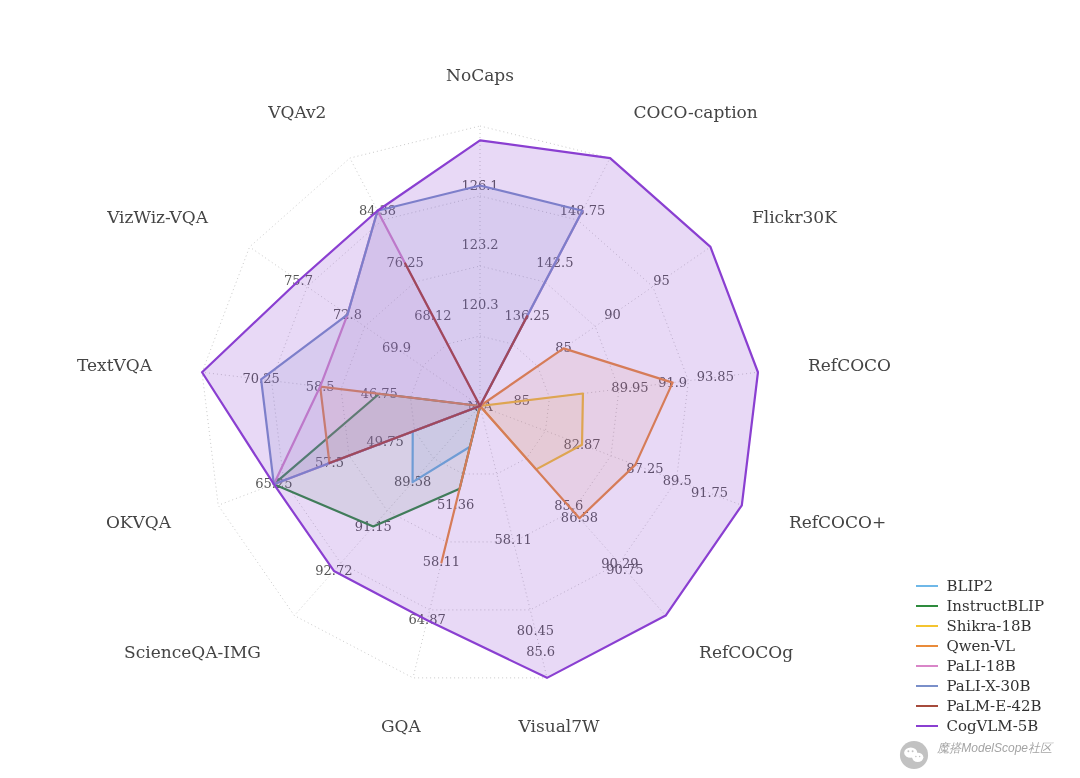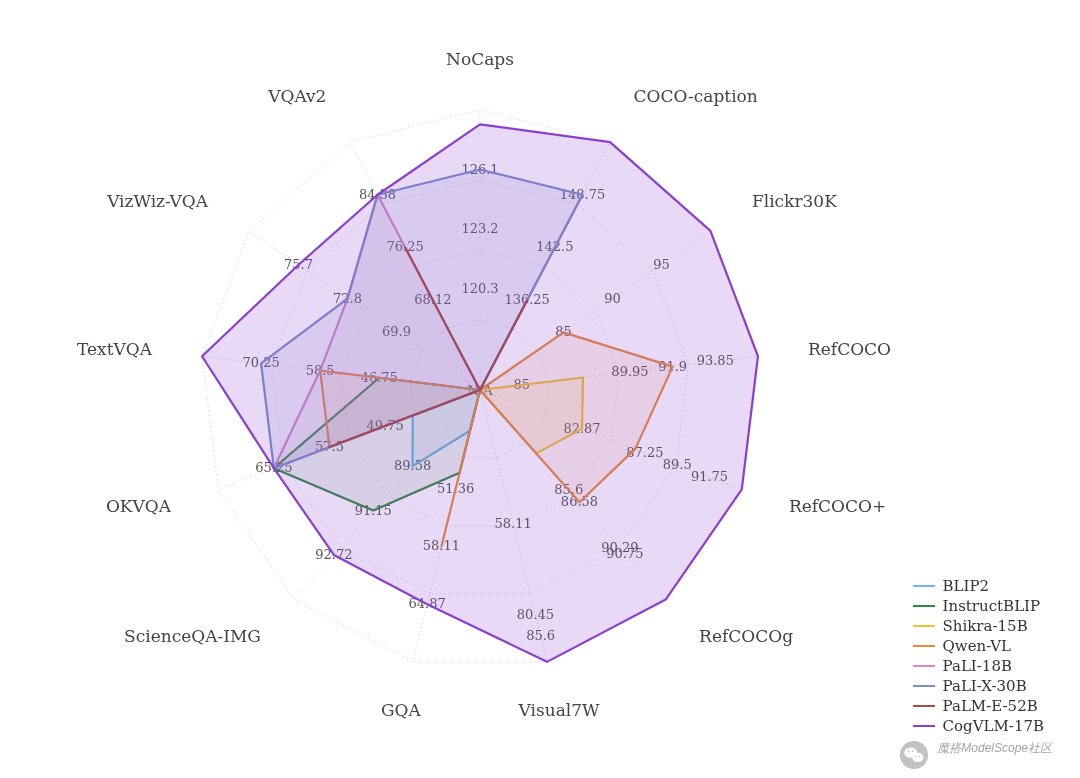--- a/index.html
+++ b/index.html
@@ -8,20 +8,21 @@
     width: 1080px;
     height: 778px;
     background: #fff;
     font-family: "DejaVu Serif", "Times New Roman", Georgia, serif;
     color: #333;
     overflow: hidden;
   }
   .chart {
     position: absolute;
     inset: 0;
+    margin-top: 16px;
   }
   .axis-label {
     font-size: 17px;
     fill: #444;
   }
   .tick-label {
     font-size: 13px;
     fill: #555;
   }
   .grid-poly {
@@ -167,41 +168,41 @@
     <div class="legend-row">
       <span class="legend-swatch" style="border-top-color: rgb(111, 184, 232);"></span>
       <span>BLIP2</span>
     </div>
     <div class="legend-row">
       <span class="legend-swatch" style="border-top-color: rgb(46, 139, 61);"></span>
       <span>InstructBLIP</span>
     </div>
     <div class="legend-row">
       <span class="legend-swatch" style="border-top-color: rgb(244, 196, 48);"></span>
-      <span>Shikra-15B</span>
+      <span>Shikra-18B</span>
     </div>
     <div class="legend-row">
       <span class="legend-swatch" style="border-top-color: rgb(233, 139, 58);"></span>
       <span>Qwen-VL</span>
     </div>
     <div class="legend-row">
       <span class="legend-swatch" style="border-top-color: rgb(217, 134, 200);"></span>
       <span>PaLI-18B</span>
     </div>
     <div class="legend-row">
       <span class="legend-swatch" style="border-top-color: rgb(122, 143, 201);"></span>
       <span>PaLI-X-30B</span>
     </div>
     <div class="legend-row">
       <span class="legend-swatch" style="border-top-color: rgb(166, 75, 60);"></span>
-      <span>PaLM-E-52B</span>
+      <span>PaLM-E-42B</span>
     </div>
     <div class="legend-row">
       <span class="legend-swatch" style="border-top-color: rgb(138, 63, 209);"></span>
-      <span>CogVLM-17B</span>
+      <span>CogVLM-5B</span>
     </div>
   </div>
 
 <div class="watermark">
   <svg class="wechat-icon" viewBox="0 0 64 64">
     <circle cx="32" cy="32" r="30" fill="#bcbcbc"></circle>
     <ellipse cx="25" cy="27" rx="14" ry="11" fill="#fff"></ellipse>
     <ellipse cx="40" cy="37" rx="12" ry="10" fill="#fff"></ellipse>
     <circle cx="20" cy="24" r="2" fill="#bcbcbc"></circle>
     <circle cx="29" cy="24" r="2" fill="#bcbcbc"></circle>

